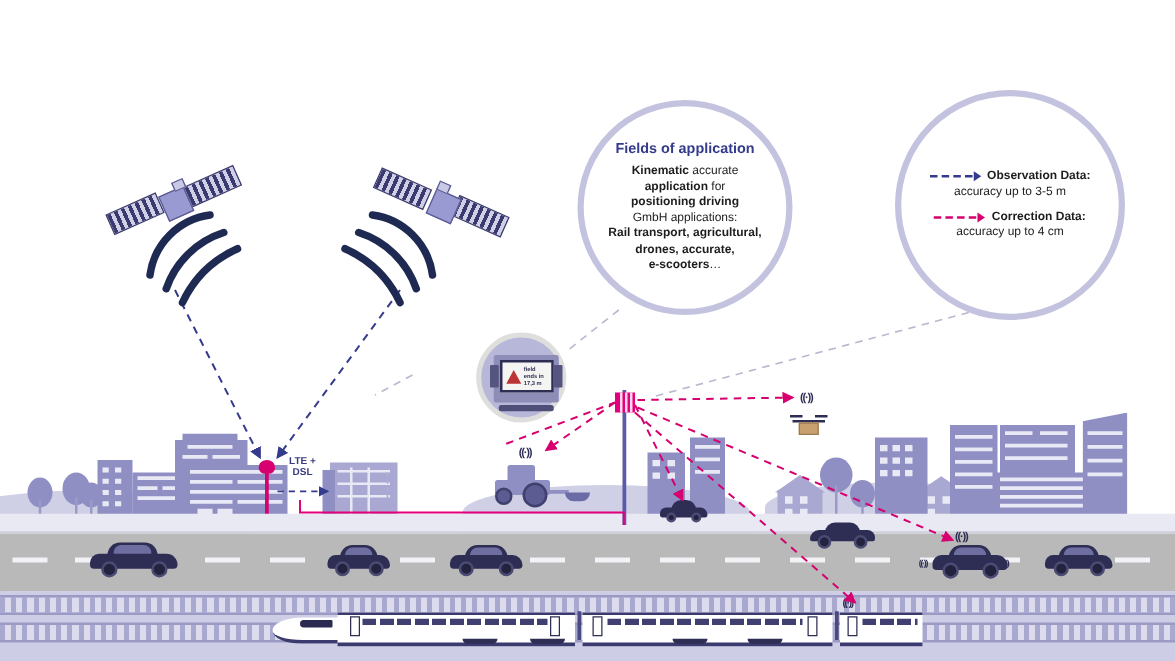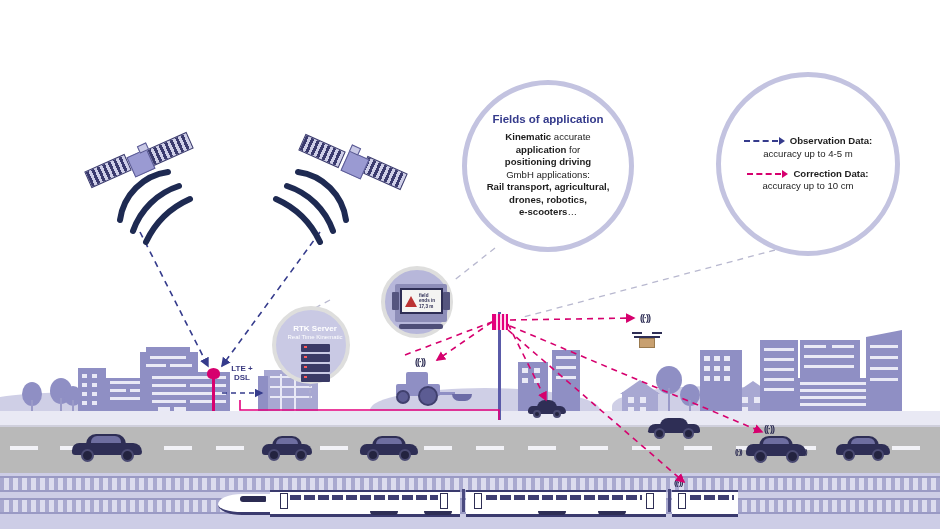--- a/index.html
+++ b/index.html
@@ -435,38 +435,20 @@
     <div style="position:absolute;left:50px;top:4px;width:10px;height:8px;background:#c9c9e6;border:1px solid #5a5a94;box-sizing:border-box;transform:rotate(24deg);"></div>
   </div>
   <svg class="overlay">
     <g stroke="#1e2a52" fill="none" stroke-width="6" stroke-linecap="round">
       <path d="M298,172 A56,56 0 0 1 346,220"></path>
       <path d="M287,186 A72,72 0 0 1 333,231"></path>
       <path d="M276,199 A88,88 0 0 1 320,242"></path>
     </g>
   </svg>
 
-  <div class="icon-bubble" style="left:272px;top:306px;width:78px;height:78px;">
-    <div style="position:relative;width:100%;height:100%;">
-      <div class="lbl lbl-white" style="left:0;top:14px;width:78px;font-size:8px;">RTK Server</div>
-      <div class="lbl lbl-white" style="left:0;top:24px;width:78px;font-size:6px;font-weight:normal;">Real Time Kinematic</div>
-      <div class="rack" style="left:25px;top:34px;width:29px;height:8px;">
-          <i></i>
-        </div>
-      <div class="rack" style="left:25px;top:44px;width:29px;height:8px;">
-          <i></i>
-        </div>
-      <div class="rack" style="left:25px;top:54px;width:29px;height:8px;">
-          <i></i>
-        </div>
-      <div class="rack" style="left:25px;top:64px;width:29px;height:8px;">
-          <i></i>
-        </div>
-    </div>
-  </div>
 
   <div class="icon-bubble" style="left:381px;top:266px;width:72px;height:72px;background:#b7b7da;">
     <div style="position:relative;width:100%;height:100%;">
       <div style="position:absolute;left:10px;top:14px;width:52px;height:38px;background:#8d8db8;border-radius:2px;"></div>
       <div style="position:absolute;left:7px;top:22px;width:7px;height:18px;background:#55557f;border-radius:1px;"></div>
       <div style="position:absolute;left:58px;top:22px;width:7px;height:18px;background:#55557f;border-radius:1px;"></div>
       <div class="dash-screen" style="left:15px;top:18px;width:43px;height:26px;">
         <div class="warn-tri" style="flex:0 0 auto;margin-left:1px;"></div>
         <div class="dash-txt">
           <div>field</div>
@@ -484,35 +466,35 @@
   </div>
 
   <div class="bubble" style="left:462px;top:80px;width:172px;height:172px;">
     <div class="bub-title" style="font-size:11.5px;margin-bottom:6px;">Fields of application</div>
     <div class="bub-body" style="font-size:9.6px;line-height:1.3;">
       <div><span class="b">Kinematic</span><span> accurate</span></div>
       <div><span class="b">application</span><span> for</span></div>
       <div class="b">positioning driving</div>
       <div>GmbH applications:</div>
       <div class="b">Rail transport, agricultural,</div>
-      <div class="b">drones, robotics,</div>
+      <div class="b">drones, accurate,</div>
       <div><span class="b">e-scooters</span><span>…</span></div>
     </div>
   </div>
 
   <div class="bubble" style="left:716px;top:72px;width:184px;height:184px;">
     <div class="bub-body" style="font-size:9.6px;line-height:1.35;">
       <div class="legend-row">
         <span class="leg-line"></span>
         <span class="leg-arrow"></span>
         <span class="b">Observation Data:</span>
       </div>
-      <div style="margin-bottom:7px;">accuracy up to 4-5 m</div>
+      <div style="margin-bottom:7px;">accuracy up to 3-5 m</div>
       <div class="legend-row">
         <span class="leg-line pink"></span>
         <span class="leg-arrow pink"></span>
         <span class="b">Correction Data:</span>
       </div>
-      <div>accuracy up to 10 cm</div>
+      <div>accuracy up to 4 cm</div>
     </div>
   </div>
 
 </div>
 
 </body></html>

